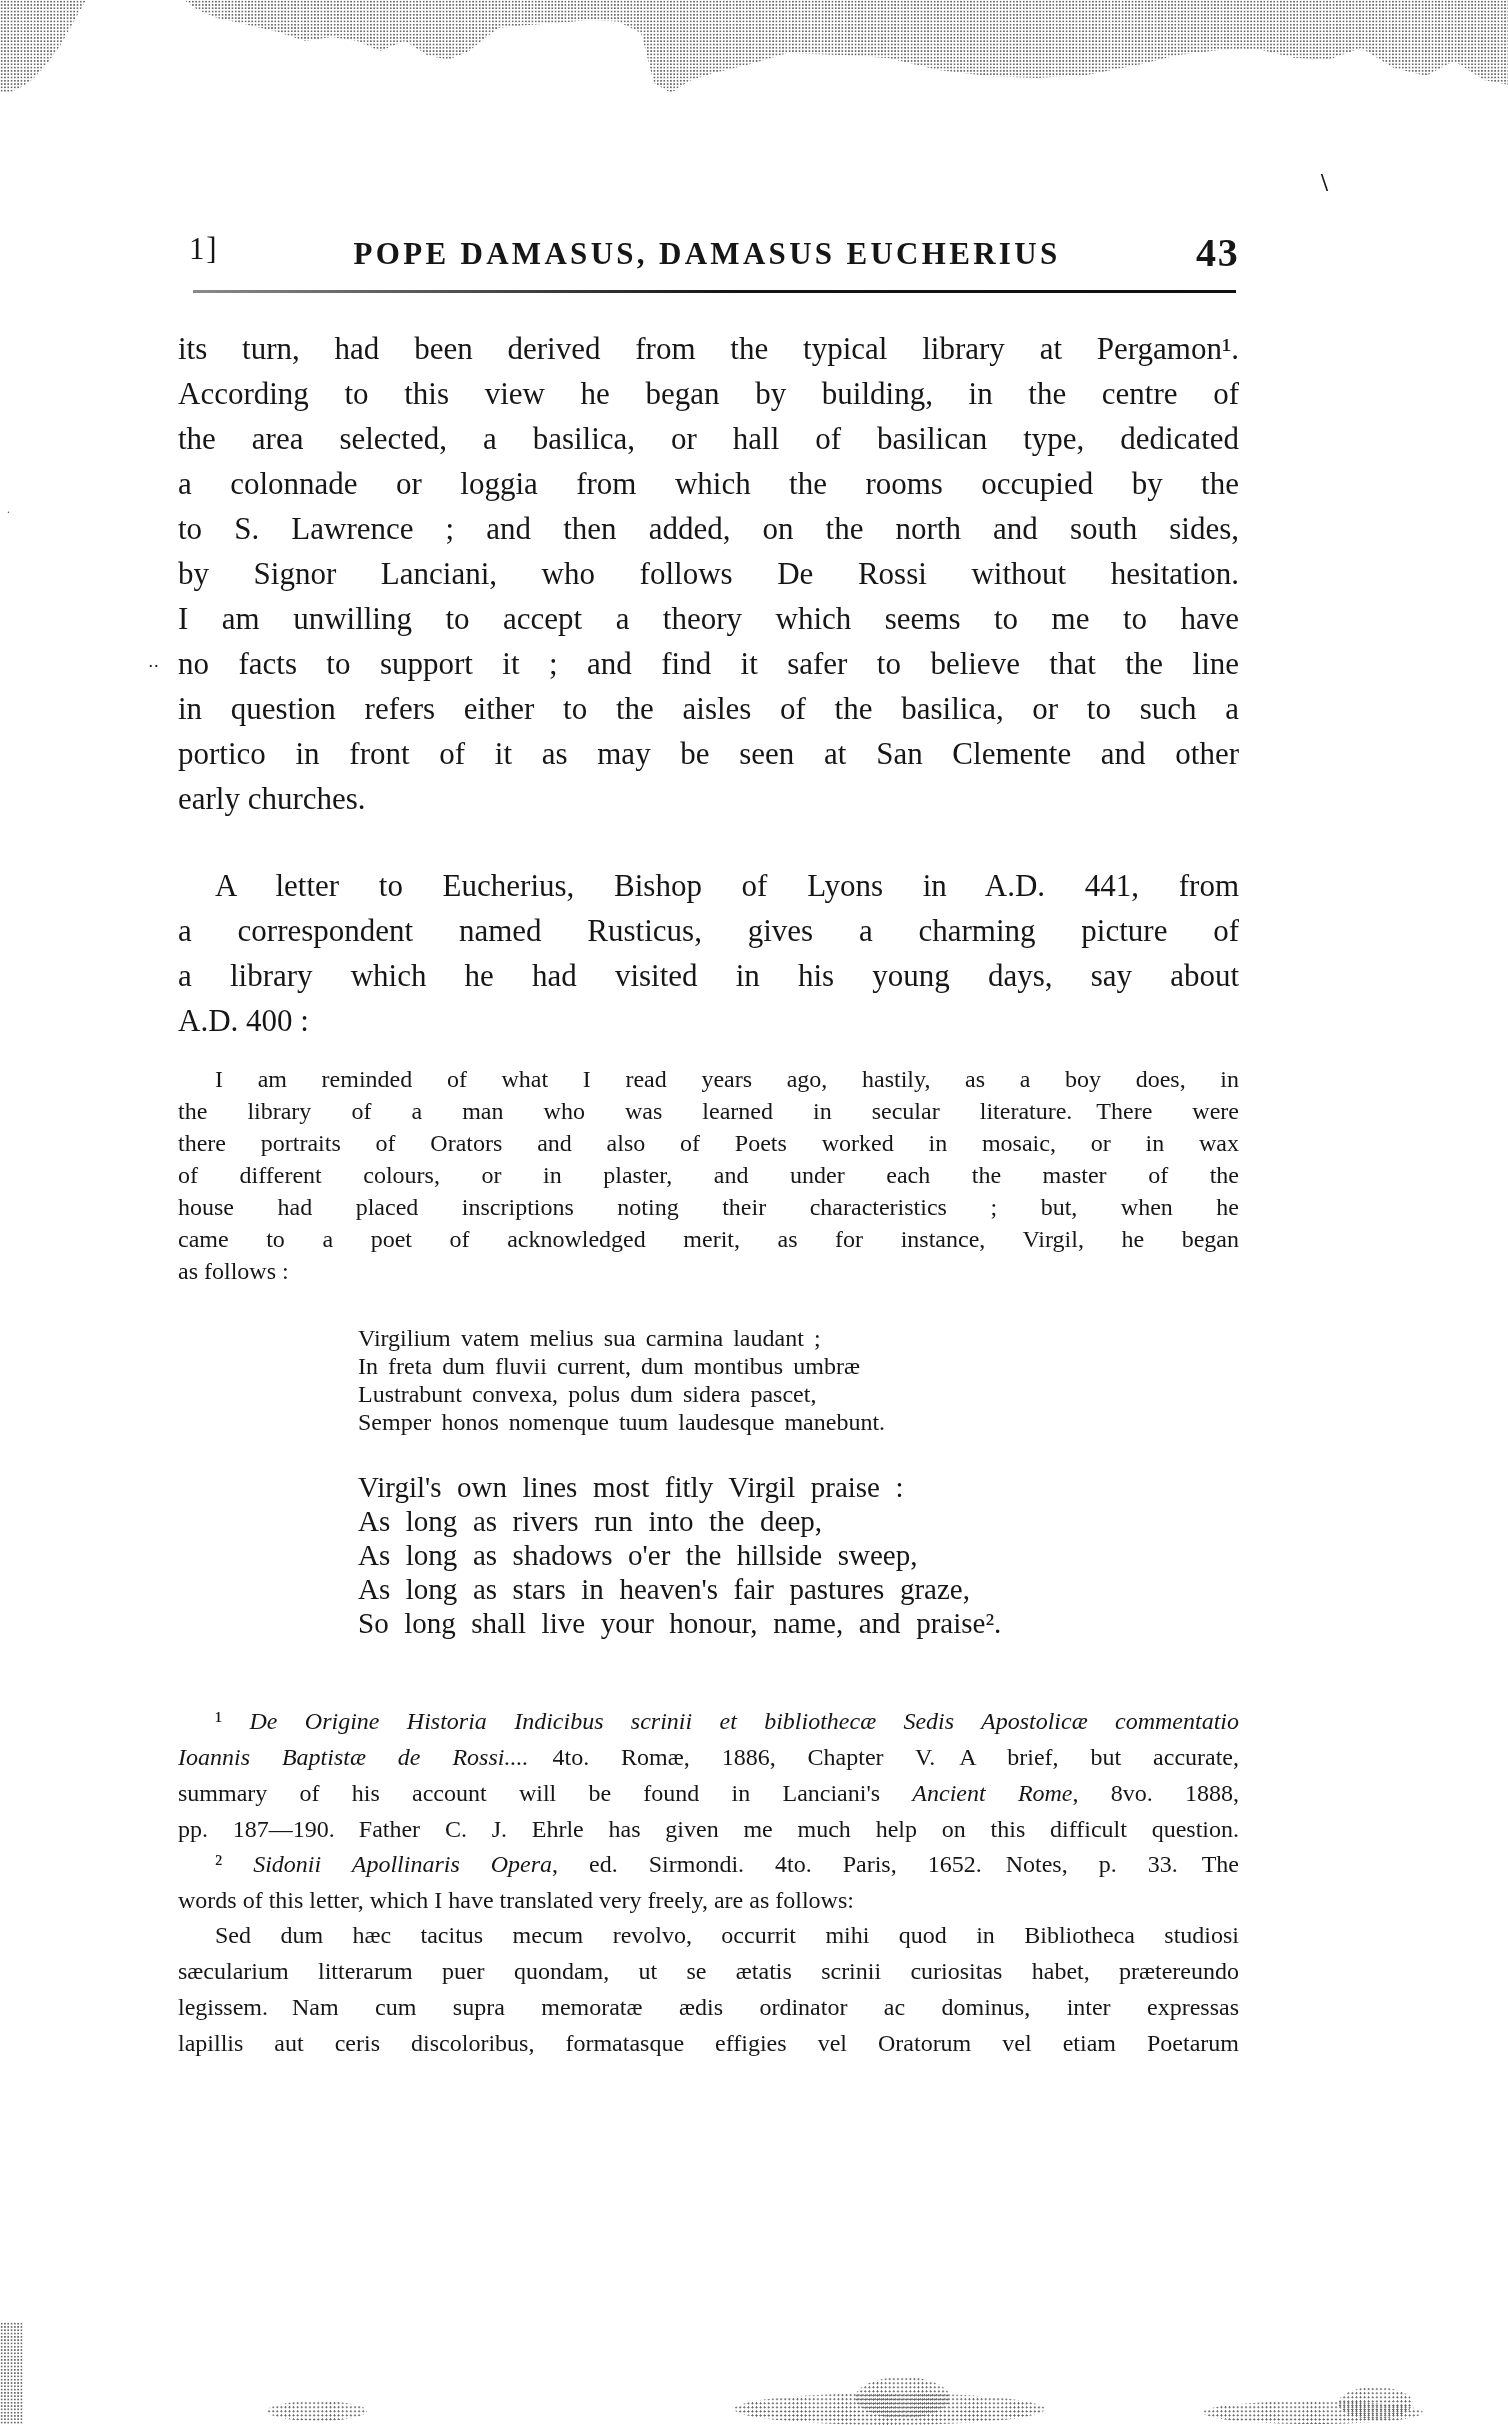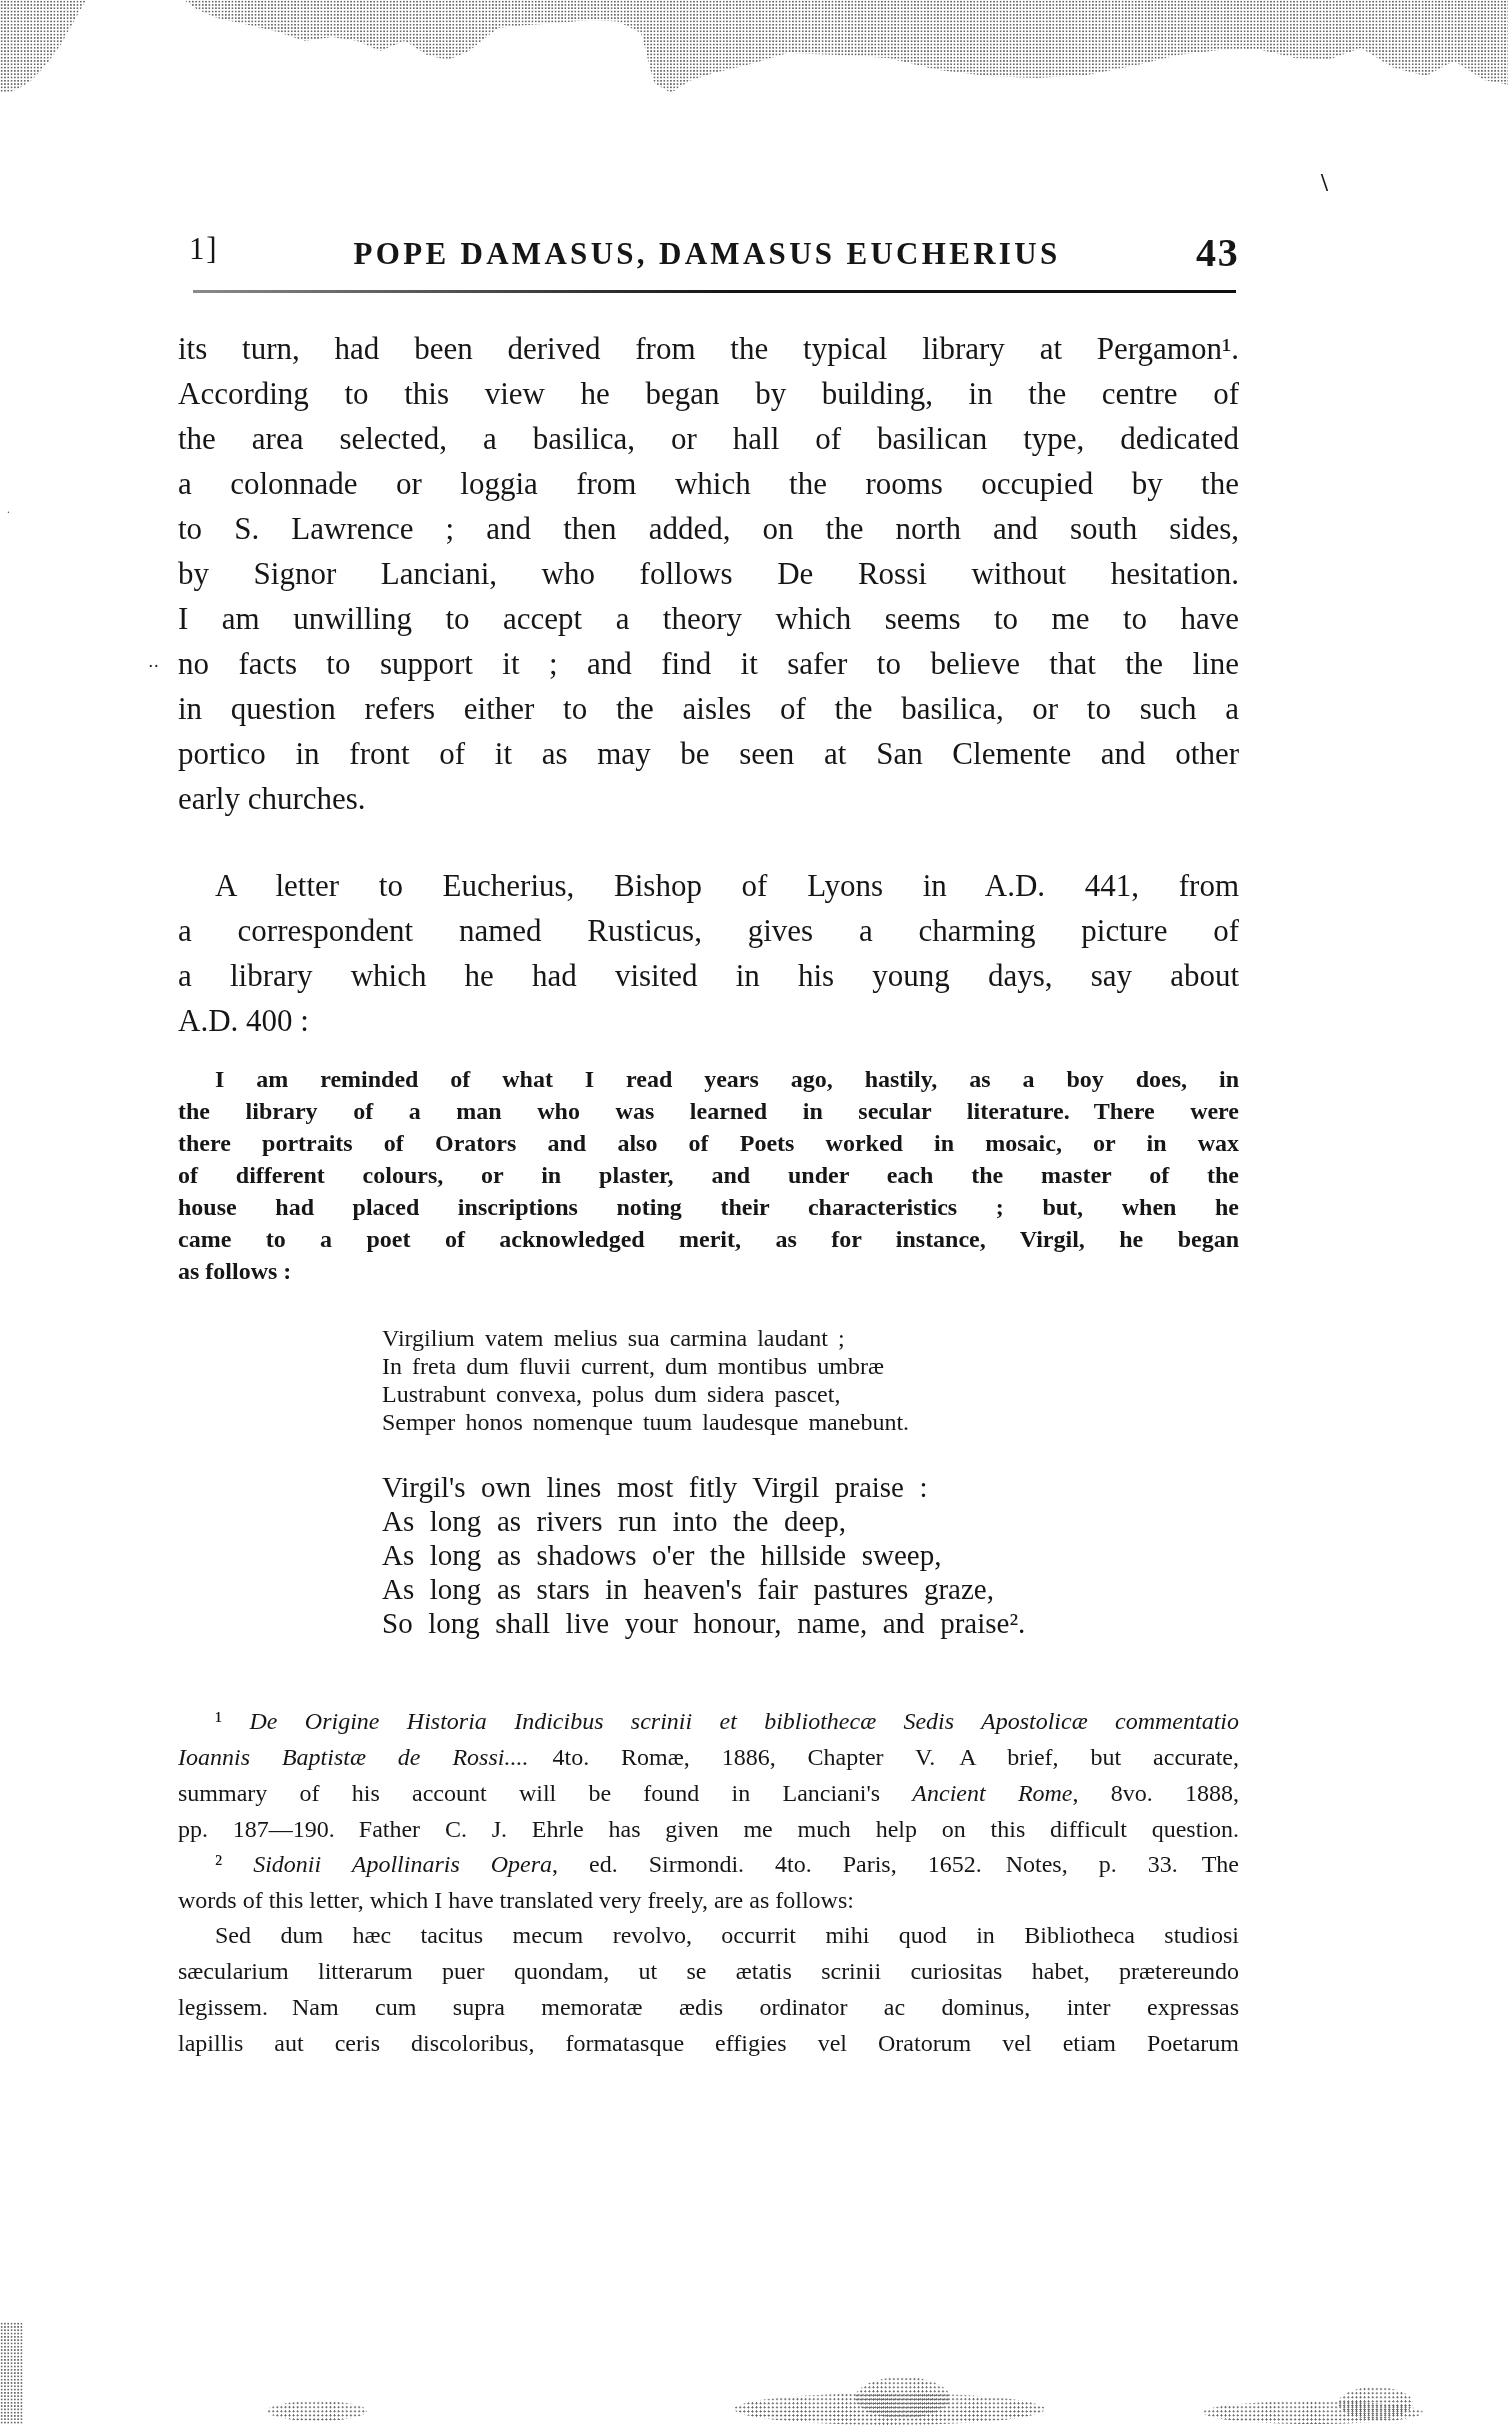--- a/index.html
+++ b/index.html
@@ -29,28 +29,28 @@
     font-size:31px;font-weight:700;letter-spacing:3.3px;}
   .header-page{position:absolute;left:1196px;top:229px;font-size:40px;font-weight:700;letter-spacing:1.7px;}
   .rule{position:absolute;left:193px;top:290px;width:1043px;height:2.5px;
     background:linear-gradient(90deg,#8a8a8a,#3a3a3a 35%,#141414 52%,#101010);}
 
   .block{position:absolute;left:178px;width:1061px;}
   .block .line{line-height:var(--lh);height:var(--lh);overflow:hidden;text-align:justify;}
   .block .line::after{content:"";display:inline-block;width:100%;height:0;}
   .block .line.no-just{text-align:left;}
   .block .line.no-just::after{content:none;}
-  .block.noj .line{text-align:left;margin-left:24px;}
+  .block.noj .line{text-align:left;}
   .block.noj .line::after{content:none;}
   .line.indent{text-indent:37px;}
   .it{font-style:italic;}
 
   .p1{top:326px;--lh:45px;font-size:31px;}
   .p2{top:863px;--lh:45px;font-size:31px;}
-  .quote{top:1063px;--lh:32px;font-size:24px;font-weight:bold;}
+  .quote{top:1063px;--lh:32px;font-size:24px;}
   .lverse{top:1324px;left:358px;width:830px;--lh:28px;font-size:24px;word-spacing:4.1px;}
   .everse{top:1470px;left:358px;width:913px;--lh:34px;font-size:29px;word-spacing:8.3px;}
   .fn1{top:1703px;--lh:36px;font-size:24px;}
   .fn2{top:1846px;--lh:36px;font-size:24px;}
   .fnlatin{top:1917px;--lh:36px;font-size:24px;}
 
   .mark-backslash{position:absolute;left:1321px;top:169px;font-size:25px;font-weight:700;}
   .mark-dots{position:absolute;left:148px;top:652px;font-size:16.6px;letter-spacing:-2.5px;}
   .mark-speck{position:absolute;left:6.6px;top:506px;font-size:11.6px;color:#555;}
 </style>

